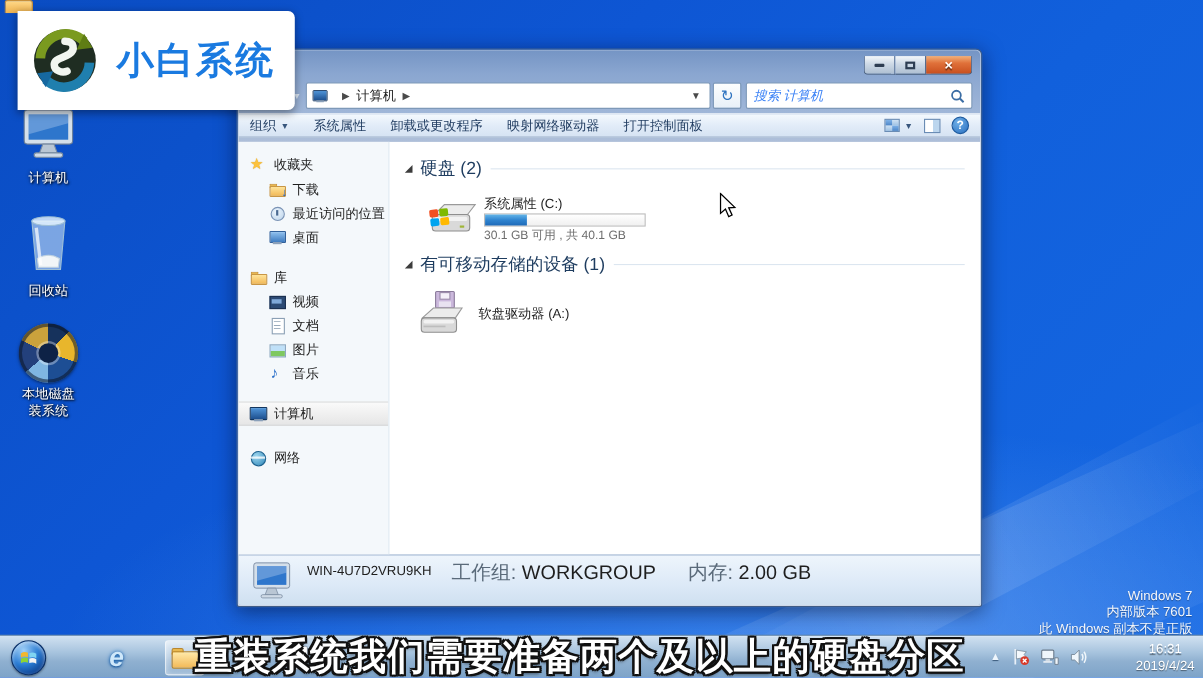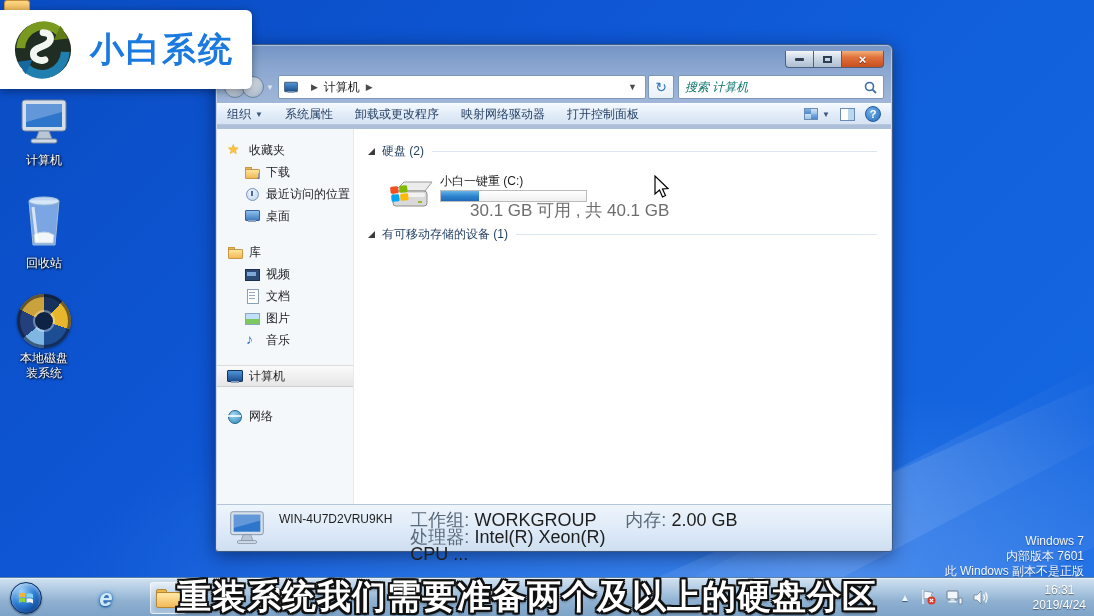--- a/index.html
+++ b/index.html
@@ -17,21 +17,21 @@
   .beam2 { right:-60px; bottom:60px; width:560px; height:70px;
     background:linear-gradient(90deg,transparent,rgba(255,255,255,.12),transparent);
     transform:rotate(-28deg); }
   .glow { left:0; right:0; bottom:30px; height:220px;
     background:radial-gradient(ellipse at 65% 100%, rgba(120,180,255,.35), transparent 65%); }
 
   
   .peek-folder { position:absolute; left:4px; top:0; width:26px; height:12px;
     background:linear-gradient(#ffd887,#eeb24f); border:1px solid #c78f3a; border-bottom:none;
     border-radius:3px 3px 0 0; z-index:29; }
-  .brand-card { position:absolute; left:0; top:10px; width:252px; height:79px;
+  .brand-card { position:absolute; left:16px; top:10px; width:252px; height:90px;
     background:#fff; border-radius:0 6px 6px 0; box-shadow:0 2px 8px rgba(0,0,0,.4); z-index:30;
     display:flex; align-items:center; }
   .brand-logo { width:62px; height:62px; margin-left:12px; flex:none; }
   .brand-name { font-size:34px; font-weight:bold; color:#1a7ae0; margin-left:16px; letter-spacing:2px; }
 
   
   .dicon { position:absolute; width:76px; text-align:center; z-index:5; cursor:default; }
   .dicon .dlabel { color:#fff; font-size:12px; margin-top:3px; white-space:pre-line; line-height:15px;
     text-shadow:1px 1px 2px #000, 0 0 3px rgba(0,0,0,.8); }
   .dicon-computer { left:6px; top:98px; }
@@ -72,21 +72,21 @@
   .nav-drop { color:#dbe6f2; font-size:8px; margin:0 4px 0 2px; }
   .address-bar { height:24px; flex:1 1 auto; background:#fff; border:1px solid #7e99b8; border-radius:2px;
     display:flex; align-items:center; padding:0 4px; font-size:12px; color:#1e1e1e; }
   .crumb-sep { color:#4a4a4a; font-size:9px; margin:0 6px; }
   .addr-caret { margin-left:auto; color:#4a4a4a; font-size:9px; padding:0 4px; }
   .refresh-btn { width:26px; height:24px; margin-left:2px; background:linear-gradient(#fdfefe,#e8f0f8);
     border:1px solid #7e99b8; border-radius:2px; display:flex; align-items:center; justify-content:center;
     color:#2f74c0; font-size:14px; cursor:pointer; }
   .search-box { width:206px; height:24px; margin-left:4px; background:#fff; border:1px solid #7e99b8;
     border-radius:2px; display:flex; align-items:center; padding:0 6px; flex:none; }
-  .search-ph { font-size:12px; color:#0f766e; font-style:italic; }
+  .search-ph { font-size:12px; color:#3b82f6; font-style:italic; }
   .search-box svg { margin-left:auto; }
 
   .toolbar { position:absolute; left:1px; right:1px; top:58px; height:22px;
     background:linear-gradient(#f4f9fe,#e2ecf8 50%,#d6e3f3); border-top:1px solid #f8fbff;
     border-bottom:1px solid #b9c9dc; display:flex; align-items:center; padding:0 10px; }
   .tb-item { font-size:12px; color:#1e3a5f; margin-right:22px; cursor:pointer; display:flex; align-items:center; }
   .tb-caret { font-size:8px; margin-left:4px; color:#38567c; }
   .tb-right { margin-left:auto; display:flex; align-items:center; gap:10px; }
   .views-icon { display:flex; align-items:center; cursor:pointer; }
   .views-grid { width:14px; height:12px; background:
@@ -134,32 +134,32 @@
     background:linear-gradient(#4f94d8,#1d4f8e); border:1px solid #12355e; border-radius:1px; }
   .ic-computer:after { content:""; position:absolute; left:4px; top:13px; width:8px; height:2px; background:#8aa0ba; }
   .ic-network:before { content:""; position:absolute; left:1px; top:2px; width:12px; height:12px; border-radius:50%;
     background:radial-gradient(circle at 35% 30%,#9fd8f0,#2f86b8); border:1px solid #1d6390; }
   .ic-network:after { content:""; position:absolute; left:1px; top:7px; width:13px; height:1.5px; background:rgba(255,255,255,.8); }
 
   
   .content { flex:1; padding:10px 14px 0 14px; position:relative; }
   .group-header { display:flex; align-items:center; margin-top:4px; }
   .tri { width:0; height:0; border-left:7px solid transparent; border-bottom:7px solid #3c3c3c; margin-right:7px; }
-  .group-title { font-size:12px; color:#1e3c5f; white-space:nowrap; }
+  .group-title { font-size:16px; color:#1e3c5f; white-space:nowrap; }
   .group-line { flex:1; height:1px; background:#dce6f0; margin-left:8px; }
   .tiles { display:flex; margin:10px 0 6px 12px; }
   .tile { width:214px; height:50px; display:flex; align-items:center; padding:3px 6px; border:1px solid transparent; border-radius:3px; }
   .tile + .tile { margin-left:4px; }
   .tile-selected { background:linear-gradient(#f5faff,#d9eafb); border-color:#84b0d7; }
   .tile svg { flex:none; margin-right:7px; }
   .tile-col { flex:1; min-width:0; }
   .tile-name { font-size:12px; color:#1e1e1e; line-height:14px; }
   .cap-bar { height:12px; border:1px solid #bcbcbc; background:linear-gradient(#fff,#f0f0f0); margin:2px 0; position:relative; }
   .cap-fill { height:100%; background:linear-gradient(#63b5e8,#2f84d0 50%,#1e6ab8); }
-  .tile-info { font-size:17px; color:#6d6d6d; line-height:13px; white-space:nowrap;margin-left:30px; }
+  .tile-info { font-size:11px; color:#6d6d6d; line-height:13px; white-space:nowrap; }
   .floppy-tile { display:flex; align-items:center; margin:12px 0 0 12px; }
   .floppy-tile svg { margin-right:9px; }
   .cursor-arrow { position:absolute; z-index:5; }
 
   
   .details { position:absolute; left:1px; right:1px; bottom:1px; height:46px;
     background:linear-gradient(#eef5fc,#dcE9f7 60%,#cfe0f0); border-top:1px solid #b4c6da;
     border-radius:0 0 2px 2px; display:flex; align-items:center; padding:0 10px; }
   .details svg { flex:none; margin-right:12px; }
   .dt-name { font-size:12px; color:#1e1e1e; margin-right:18px; align-self:flex-start; margin-top:7px; white-space:nowrap; }
@@ -375,36 +375,48 @@
             <rect x="8" y="18" width="30" height="4" rx="2" fill="#f2f2f2"></rect>
             <rect x="31" y="26" width="4" height="2" fill="#9fb536"></rect>
             <g>
               <rect x="3" y="12" width="8" height="7" rx="1.5" fill="#f25022" transform="rotate(-6 3 12)"></rect>
               <rect x="12" y="11" width="8" height="7" rx="1.5" fill="#7fba00" transform="rotate(-6 12 11)"></rect>
               <rect x="4" y="20" width="8" height="7" rx="1.5" fill="#00a4ef" transform="rotate(-6 4 20)"></rect>
               <rect x="13" y="19" width="8" height="7" rx="1.5" fill="#ffb900" transform="rotate(-6 13 19)"></rect>
             </g>
           </svg>
           <div class="tile-col">
-            <div class="tile-name">小白一键重 (C:)</div>
+            <div class="tile-name">系统属性 (C:)</div>
             <div class="cap-bar">
               <div class="cap-fill" style="width: 26%;"></div>
             </div>
             <div class="tile-info">30.1 GB 可用 , 共 40.1 GB</div>
           </div>
         </div>
 
       </div>
 
       <div class="group-header">
         <span class="tri"></span>
         <span class="group-title">有可移动存储的设备 (1)</span>
         <span class="group-line"></span>
       </div>
 
+      <div class="floppy-tile">
+        <svg width="46" height="44" viewBox="0 0 46 44">
+          <rect x="16" y="2" width="17" height="15" rx="1" fill="#cbb8dc" stroke="#8a7a9a"></rect>
+          <rect x="20" y="3" width="9" height="6" fill="#f4f0f8" stroke="#9a8aaa"></rect>
+          <rect x="19" y="11" width="11" height="5" fill="#e8e2f0"></rect>
+          <path d="M4 26 L14 17 H40 L34 26 Z" fill="#ececec" stroke="#9a9a9a"></path>
+          <rect x="3" y="26" width="32" height="13" rx="3" fill="#d9d9d9" stroke="#8e8e8e"></rect>
+          <rect x="5" y="28" width="28" height="3" rx="1.5" fill="#f2f2f2"></rect>
+          <rect x="5" y="33" width="20" height="1.5" fill="#bdbdbd"></rect>
+        </svg>
+        <span class="tile-name">软盘驱动器 (A:)</span>
+      </div>
 
       <svg class="cursor-arrow" style="left:300px; top:46px" width="17" height="24" viewBox="0 0 17 24">
         <path d="M1 1 L1 19 L5.5 15 L8.5 22 L11.5 20.5 L8.5 14 L14 13.5 Z" fill="#fff" stroke="#000" stroke-width="1.2"></path>
       </svg>
     </div>
   </div>
 
   <div class="details">
     <svg width="40" height="36" viewBox="0 0 54 48">
       <rect x="5" y="2" width="44" height="31" rx="3" fill="#d4dfea" stroke="#6c7f99"></rect>
@@ -416,24 +428,20 @@
     <span class="dt-name">WIN-4U7D2VRU9KH</span>
     <div class="dt-grid">
       <span>
         <span class="dt-label">工作组:</span>
         <span class="dt-value">WORKGROUP</span>
       </span>
       <span>
         <span class="dt-label">内存:</span>
         <span class="dt-value">2.00 GB</span>
       </span>
-      <span>
-        <span class="dt-label">处理器:</span>
-        <span class="dt-value">Intel(R) Xeon(R) CPU ...</span>
-      </span>
       <span></span>
     </div>
   </div>
 </div>
 
 <div class="taskbar">
   <div class="start-orb">
     <svg class="orb-flag" viewBox="0 0 16 16">
       <path d="M1 4 Q4 2 7.4 3.4 L7.4 7.4 Q4 6 1 8 Z" fill="#f2b72e"></path>
       <path d="M8.6 3.8 Q12 2.4 15 4.4 L15 8.4 Q12 6.4 8.6 7.8 Z" fill="#7fd4f2"></path>

